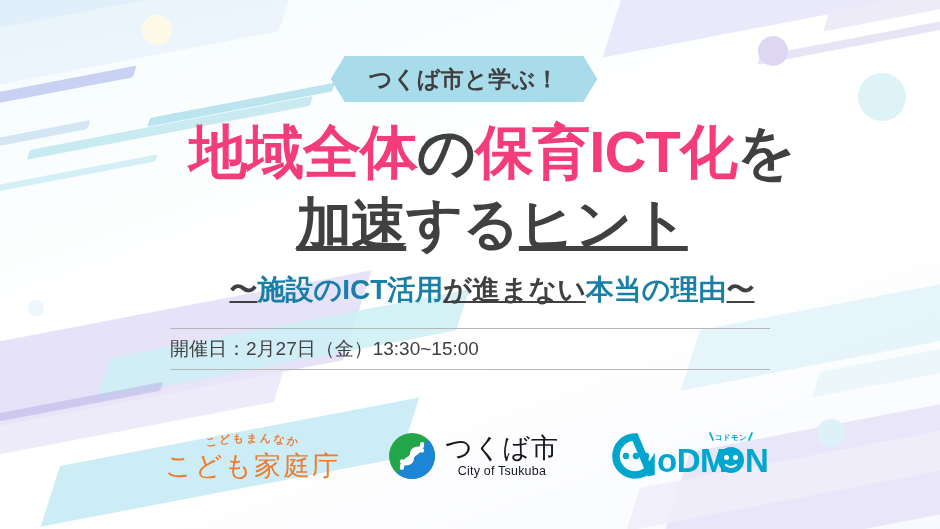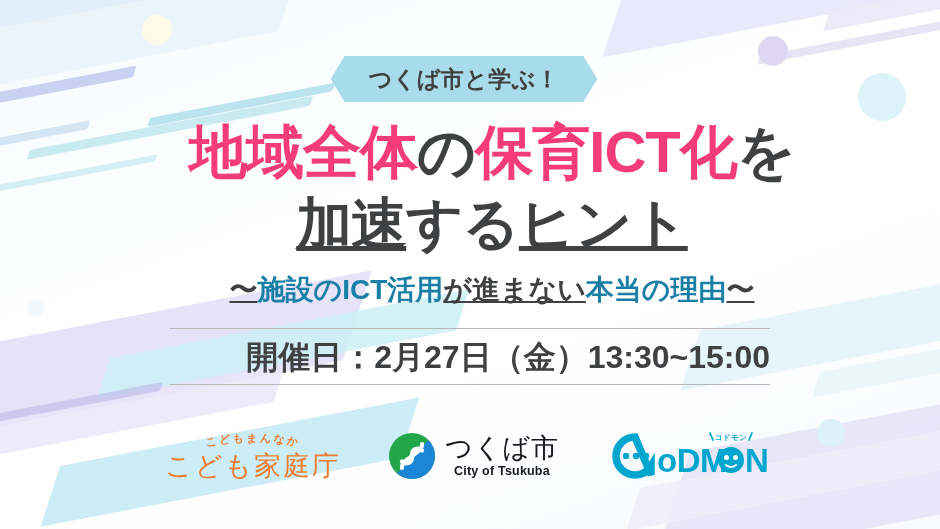--- a/index.html
+++ b/index.html
@@ -91,21 +91,21 @@
   .pink{color:#f43c7b;}
   .dark{color:#3f4042;text-decoration:underline;}
   .dark-thin{color:#3f4042;font-weight:600;}
   #subtitle{top:276px;font-size:28px;font-weight:700;letter-spacing:0px;}
   .teal{color:#1a7fa6;}
 
   
   #date-block{position:absolute;left:170px;width:600px;top:328px;}
   #date-block .rule{height:1px;background:#b7b7b7;width:100%;}
   #date-text{
-    text-align:right;font-size:32px;font-weight:700;color:#3f4042;
+    text-align:left;font-size:19px;font-weight:400;color:#3f4042;
     padding:9px 0 8px;white-space:nowrap;letter-spacing:0px;line-height:1.2;
   }
 
   
   #logos{
     position:absolute;left:0;right:0;top:418px;height:76px;
     display:flex;align-items:center;justify-content:center;gap:48px;
   }
   .logo{display:flex;align-items:center;}
 
@@ -118,21 +118,21 @@
 
   
   #logo-tsukuba{gap:10px;}
   #tsukuba-mark{width:46px;height:46px;flex:0 0 46px;}
   #logo-tsukuba .tk-text{display:flex;flex-direction:column;align-items:center;}
   #logo-tsukuba .tk-jp{
     font-size:27px;font-weight:400;color:#16181a;letter-spacing:1px;line-height:1.05;
     white-space:nowrap;
   }
   #logo-tsukuba .tk-en{
-    font-size:12.5px;font-weight:700;color:#16181a;letter-spacing:.2px;
+    font-size:12.5px;font-weight:400;color:#16181a;letter-spacing:.2px;
     white-space:nowrap;margin-top:1px;
   }
 
   
   #logo-codmon{position:relative;}
   #codmon-mark{display:block;}
 </style>
 </head>
 <body>
 

